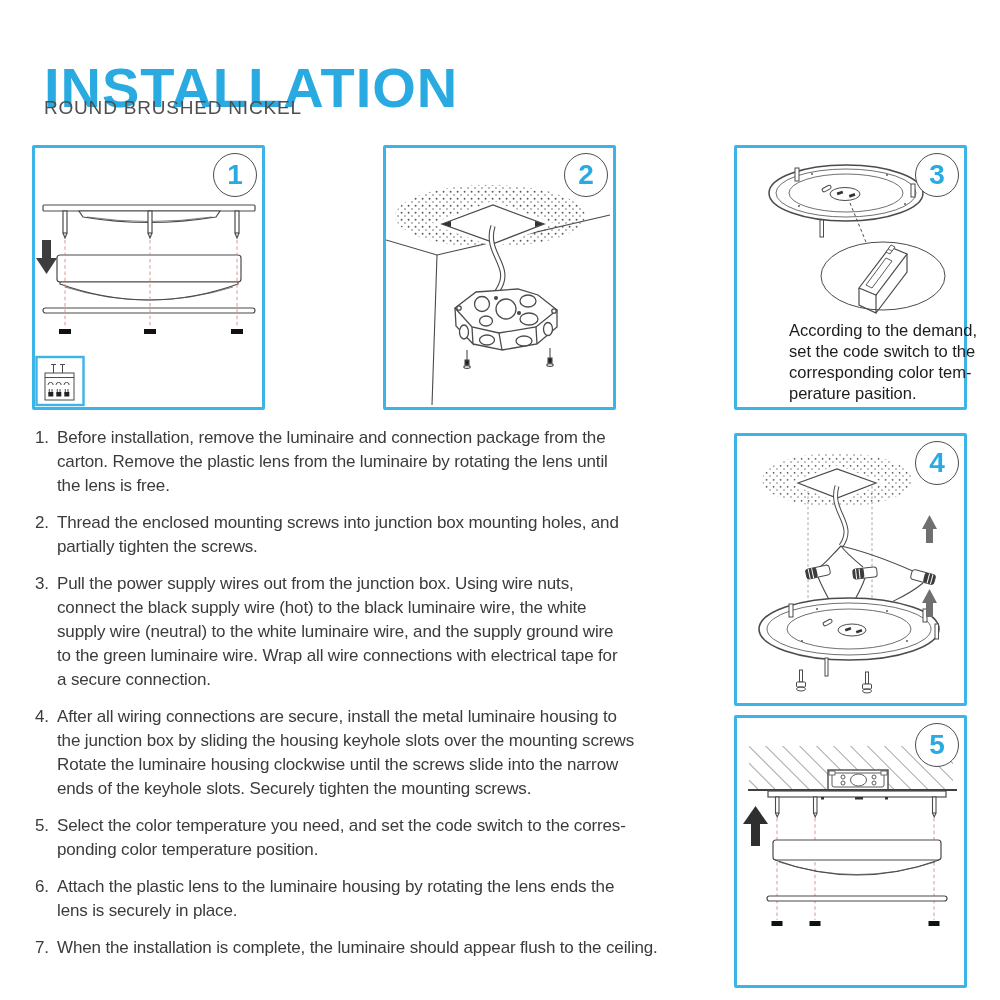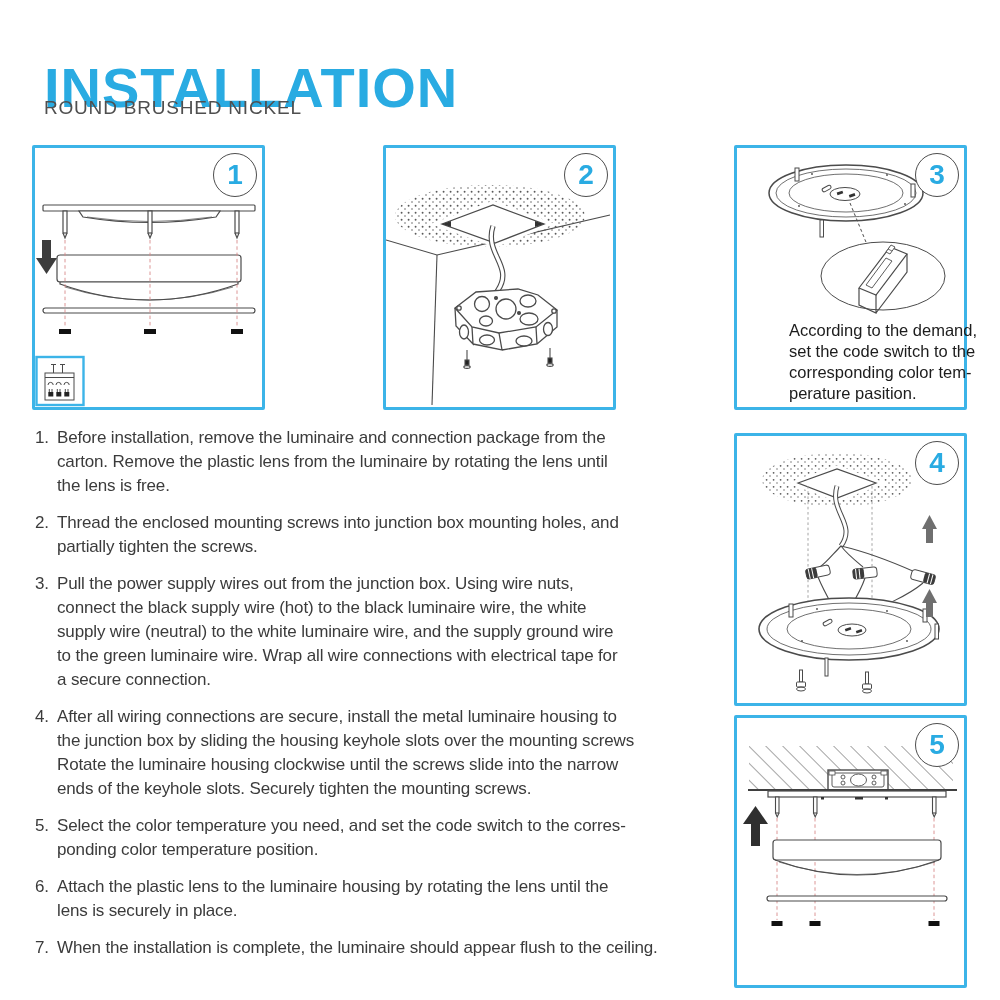--- a/index.html
+++ b/index.html
@@ -358,21 +358,21 @@
 Rotate the luminaire housing clockwise until the screws slide into the narrow
 ends of the keyhole slots. Securely tighten the mounting screws.</span>
     </li>
     <li class="step">
       <span class="sn">5.</span>
       <span class="st">Select the color temperature you need, and set the code switch to the corres-
 ponding color temperature position.</span>
     </li>
     <li class="step">
       <span class="sn">6.</span>
-      <span class="st">Attach the plastic lens to the luminaire housing by rotating the lens until the
+      <span class="st">Attach the plastic lens to the luminaire housing by rotating the lens ends the
 lens is securely in place.</span>
     </li>
     <li class="step">
       <span class="sn">7.</span>
       <span class="st">When the installation is complete, the luminaire should appear flush to the ceiling.</span>
     </li>
   </ol>
 
 </div>
 

